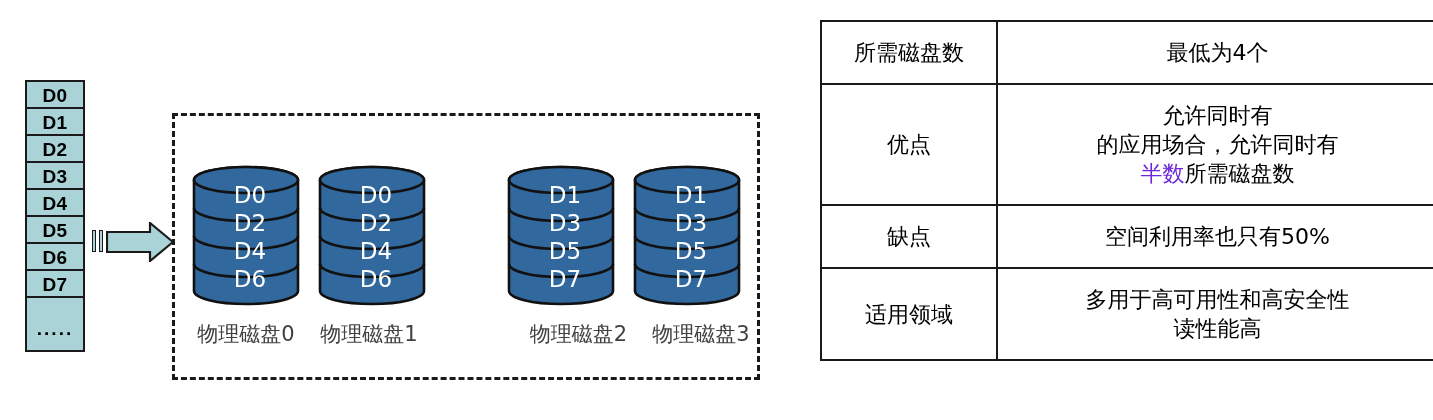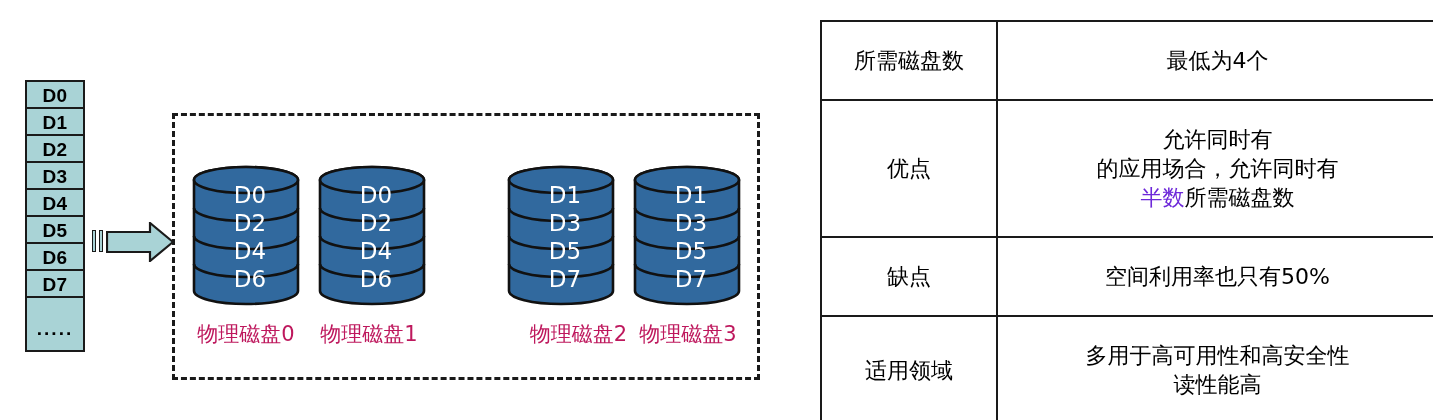--- a/index.html
+++ b/index.html
@@ -91,47 +91,47 @@
   #disk-3 { left: 633px; top: 163px; }
 
   .disk-svg { display: block; }
 
   .disk-label {
     position: absolute;
     top: 320px;
     width: 130px;
     text-align: center;
     font-size: 21px;
-    color: #be185d;
+    color: #404040;
     font-family: "DejaVu Sans", "Liberation Sans", sans-serif;
     white-space: nowrap;
   }
   #disk-label-0 { left: 181px; }
   #disk-label-1 { left: 304px; }
   #disk-label-2 { left: 497px; text-align: right; }
-  #disk-label-3 { left: 623px; }
+  #disk-label-3 { left: 636px; }
 
   
   #spec-table {
     position: absolute;
     left: 820px;
     top: 20px;
     width: 597px;
     border-collapse: collapse;
     table-layout: fixed;
   }
   #spec-table td {
     border: 2px solid #1a1a1a;
     text-align: center;
     vertical-align: middle;
     font-size: 22px;
     color: #000000;
     font-family: "DejaVu Sans", "Liberation Sans", sans-serif;
     line-height: 1.32;
-    padding: 24px 4px;
+    padding: 16px 4px;
   }
   .spec-key { width: 166px; }
   .spec-val { width: 431px; }
   .highlight-red { color: #6d28d9; }
 </style>
 </head>
 <body>
 
 <div id="data-column">
   <div class="data-block">D0</div>

